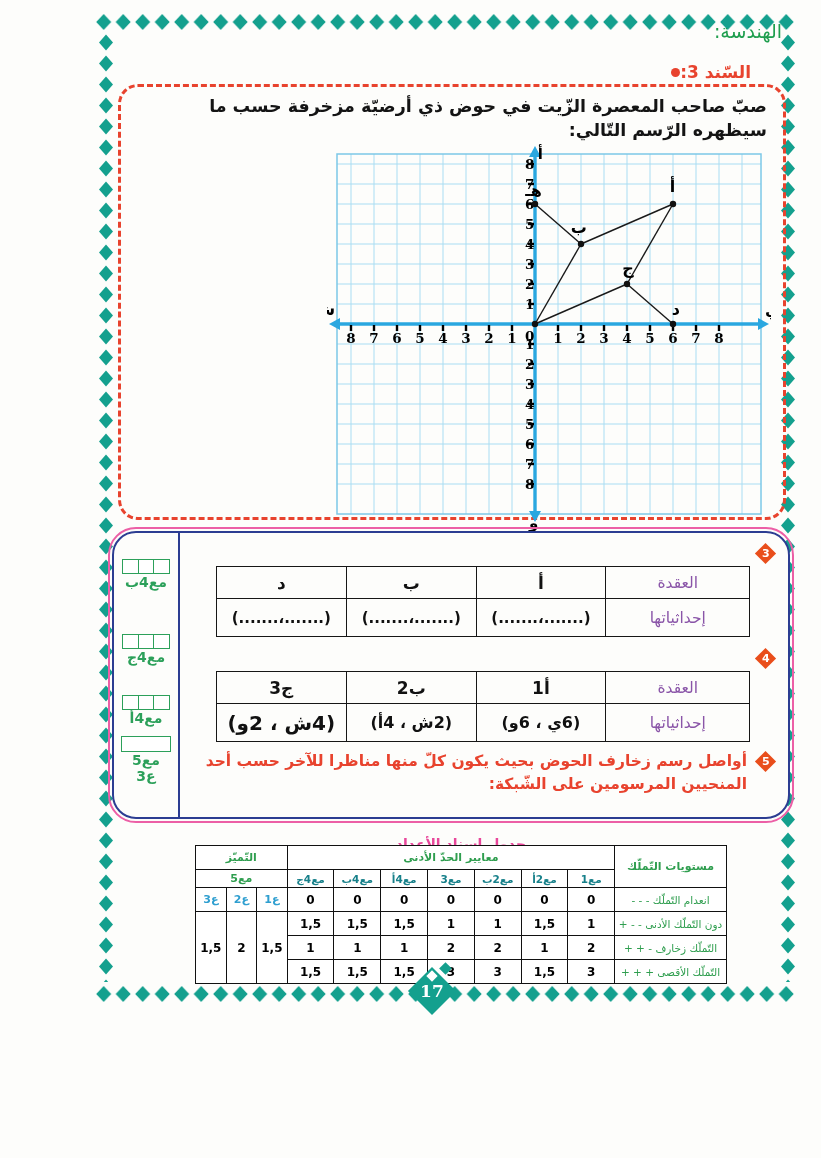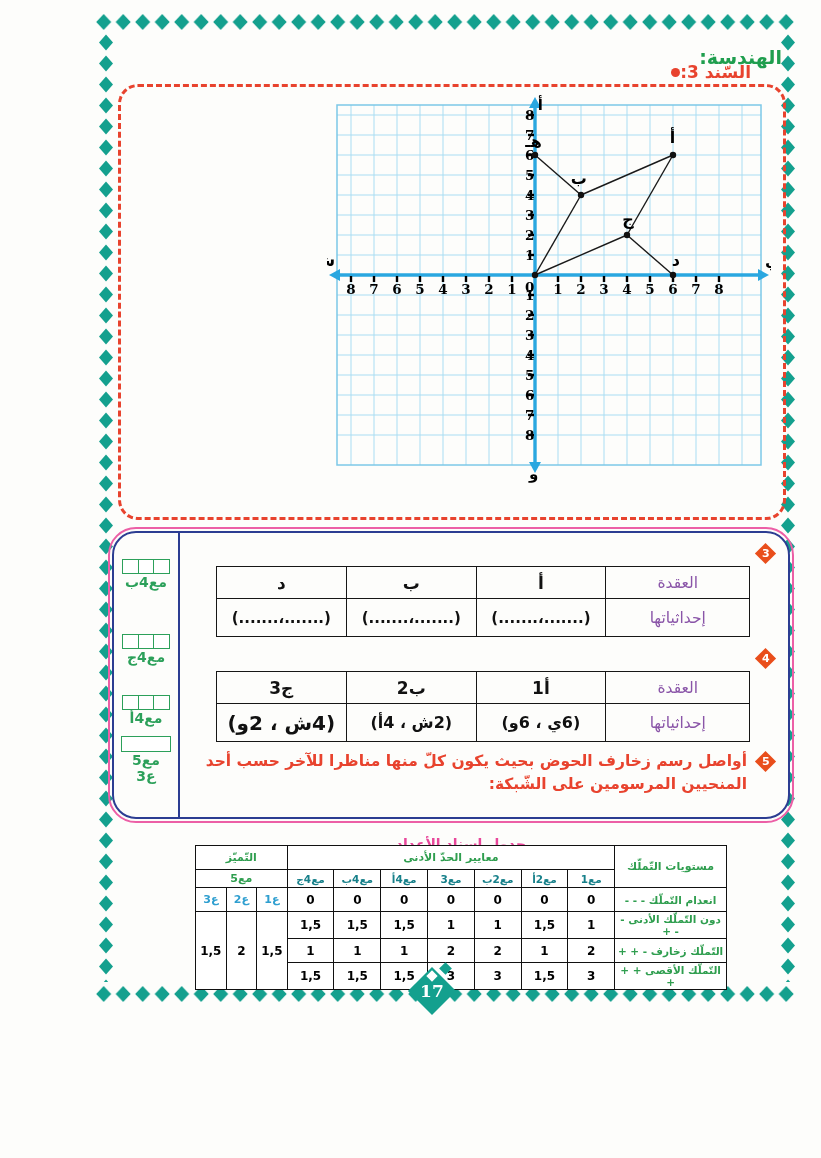--- a/index.html
+++ b/index.html
@@ -1,20 +1,20 @@
 <!DOCTYPE html>
 <html lang="ar"><head>
 <meta charset="utf-8">
 <style>
   html,body{margin:0;padding:0;background:#ffffff;}
   .page{position:relative;width:821px;height:1158px;background:#fdfdfb;overflow:hidden;
         font-family:"DejaVu Sans",sans-serif;direction:rtl;}
   .strip{position:absolute;}
   
-  .subject{position:absolute;top:46px;right:39px;color:#1f9e4e;font-weight:bold;font-size:19px;}
+  .subject{position:absolute;top:20px;right:39px;color:#1f9e4e;font-weight:normal;font-size:19px;}
   .support{position:absolute;top:62px;right:70px;display:flex;flex-direction:row-reverse;align-items:center;
            color:#e8432e;font-weight:bold;font-size:17px;}
   .support .dot{width:9px;height:9px;border-radius:50%;background:#e8432e;}
   
   .dashed-box{position:absolute;left:118px;top:84px;width:668px;height:436px;box-sizing:border-box;
               border:3px dashed #e8432e;border-radius:20px;padding:6px 12px 0 12px;}
   .problem-text{margin:2px 4px;font-size:17.5px;font-weight:bold;color:#141414;text-align:right;line-height:1.35;}
   #grid-svg{display:block;margin-left:62px;margin-top:2px;}
   
   .blue-box{position:absolute;left:112px;top:531px;width:678px;height:288px;box-sizing:border-box;
@@ -45,21 +45,21 @@
   .coord-val{color:#111;font-weight:bold;font-size:15px;}
   
   .grading-title{position:absolute;left:195px;top:836px;width:532px;text-align:center;
                  color:#e8479b;font-weight:bold;font-size:14px;}
   .grading-table{position:absolute;left:195px;top:845px;width:532px;border-collapse:collapse;direction:rtl;
                  table-layout:fixed;background:#fff;}
   .grading-table td{border:1.2px solid #111;text-align:center;vertical-align:middle;padding:1px 2px;}
   .gh{color:#2f9e4f;font-weight:bold;font-size:11px;}
   .gc{color:#17808a;font-weight:bold;font-size:10.5px;height:15px;}
   .ge{color:#2f9fd0;font-weight:bold;font-size:11px;}
-  .gl{color:#2f9e4f;font-weight:bold;font-size:10.5px;height:21px;margin-left:48px;}
+  .gl{color:#2f9e4f;font-weight:normal;font-size:10.5px;height:21px;margin-left:48px;}
   .gv{color:#000;font-weight:bold;font-size:12px;}
   .grading-table tr.hrow1 td{height:21px;}
   
   .page-diamond{position:absolute;left:415px;top:974px;width:34px;height:34px;background:#14a08e;
                 transform:rotate(45deg);display:flex;align-items:center;justify-content:center;}
   .page-diamond span{transform:rotate(-45deg);color:#fff;font-weight:bold;font-size:17px;
                      font-family:"DejaVu Serif",serif;}
   .pd-notch{position:absolute;left:428px;top:972px;width:8px;height:8px;background:#fff;transform:rotate(45deg);}
   .pd-mini{position:absolute;left:441px;top:964px;width:9px;height:9px;background:#14a08e;transform:rotate(45deg);}
 </style>
@@ -101,20 +101,21 @@
     <rect width="18" height="950" fill="url(#dr)"></rect>
   </svg>
 
   <div class="subject">الهندسة:</div>
   <div class="support">
     <span class="dot"></span>
     <span>السّند 3:</span>
   </div>
 
   <div class="dashed-box">
+    <p class="problem-text">صبّ صاحب المعصرة الزّيت في حوض ذي أرضيّة مزخرفة حسب ما سيظهره الرّسم التّالي:</p>
     <svg id="grid-svg" width="444" height="388">
         <line x1="24" y1="10" x2="24" y2="370" stroke="#a9ddf3" stroke-width="1"></line>
         <line x1="47" y1="10" x2="47" y2="370" stroke="#a9ddf3" stroke-width="1"></line>
         <line x1="70" y1="10" x2="70" y2="370" stroke="#a9ddf3" stroke-width="1"></line>
         <line x1="93" y1="10" x2="93" y2="370" stroke="#a9ddf3" stroke-width="1"></line>
         <line x1="116" y1="10" x2="116" y2="370" stroke="#a9ddf3" stroke-width="1"></line>
         <line x1="139" y1="10" x2="139" y2="370" stroke="#a9ddf3" stroke-width="1"></line>
         <line x1="162" y1="10" x2="162" y2="370" stroke="#a9ddf3" stroke-width="1"></line>
         <line x1="185" y1="10" x2="185" y2="370" stroke="#a9ddf3" stroke-width="1"></line>
         <line x1="208" y1="10" x2="208" y2="370" stroke="#a9ddf3" stroke-width="1"></line>

